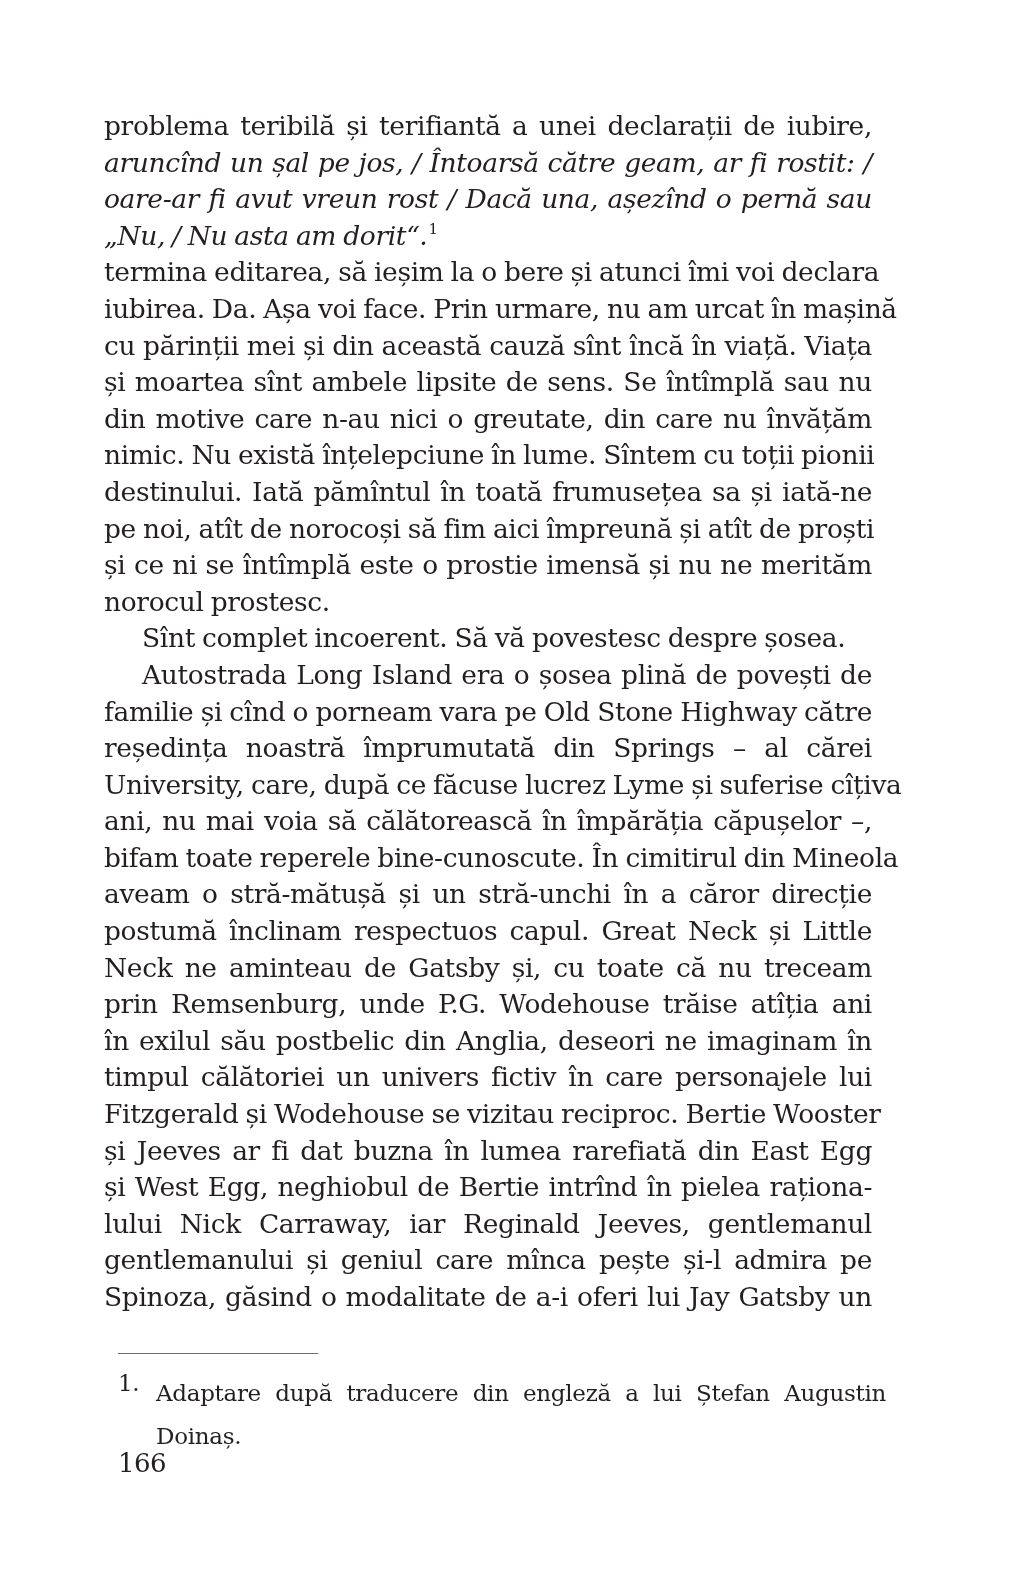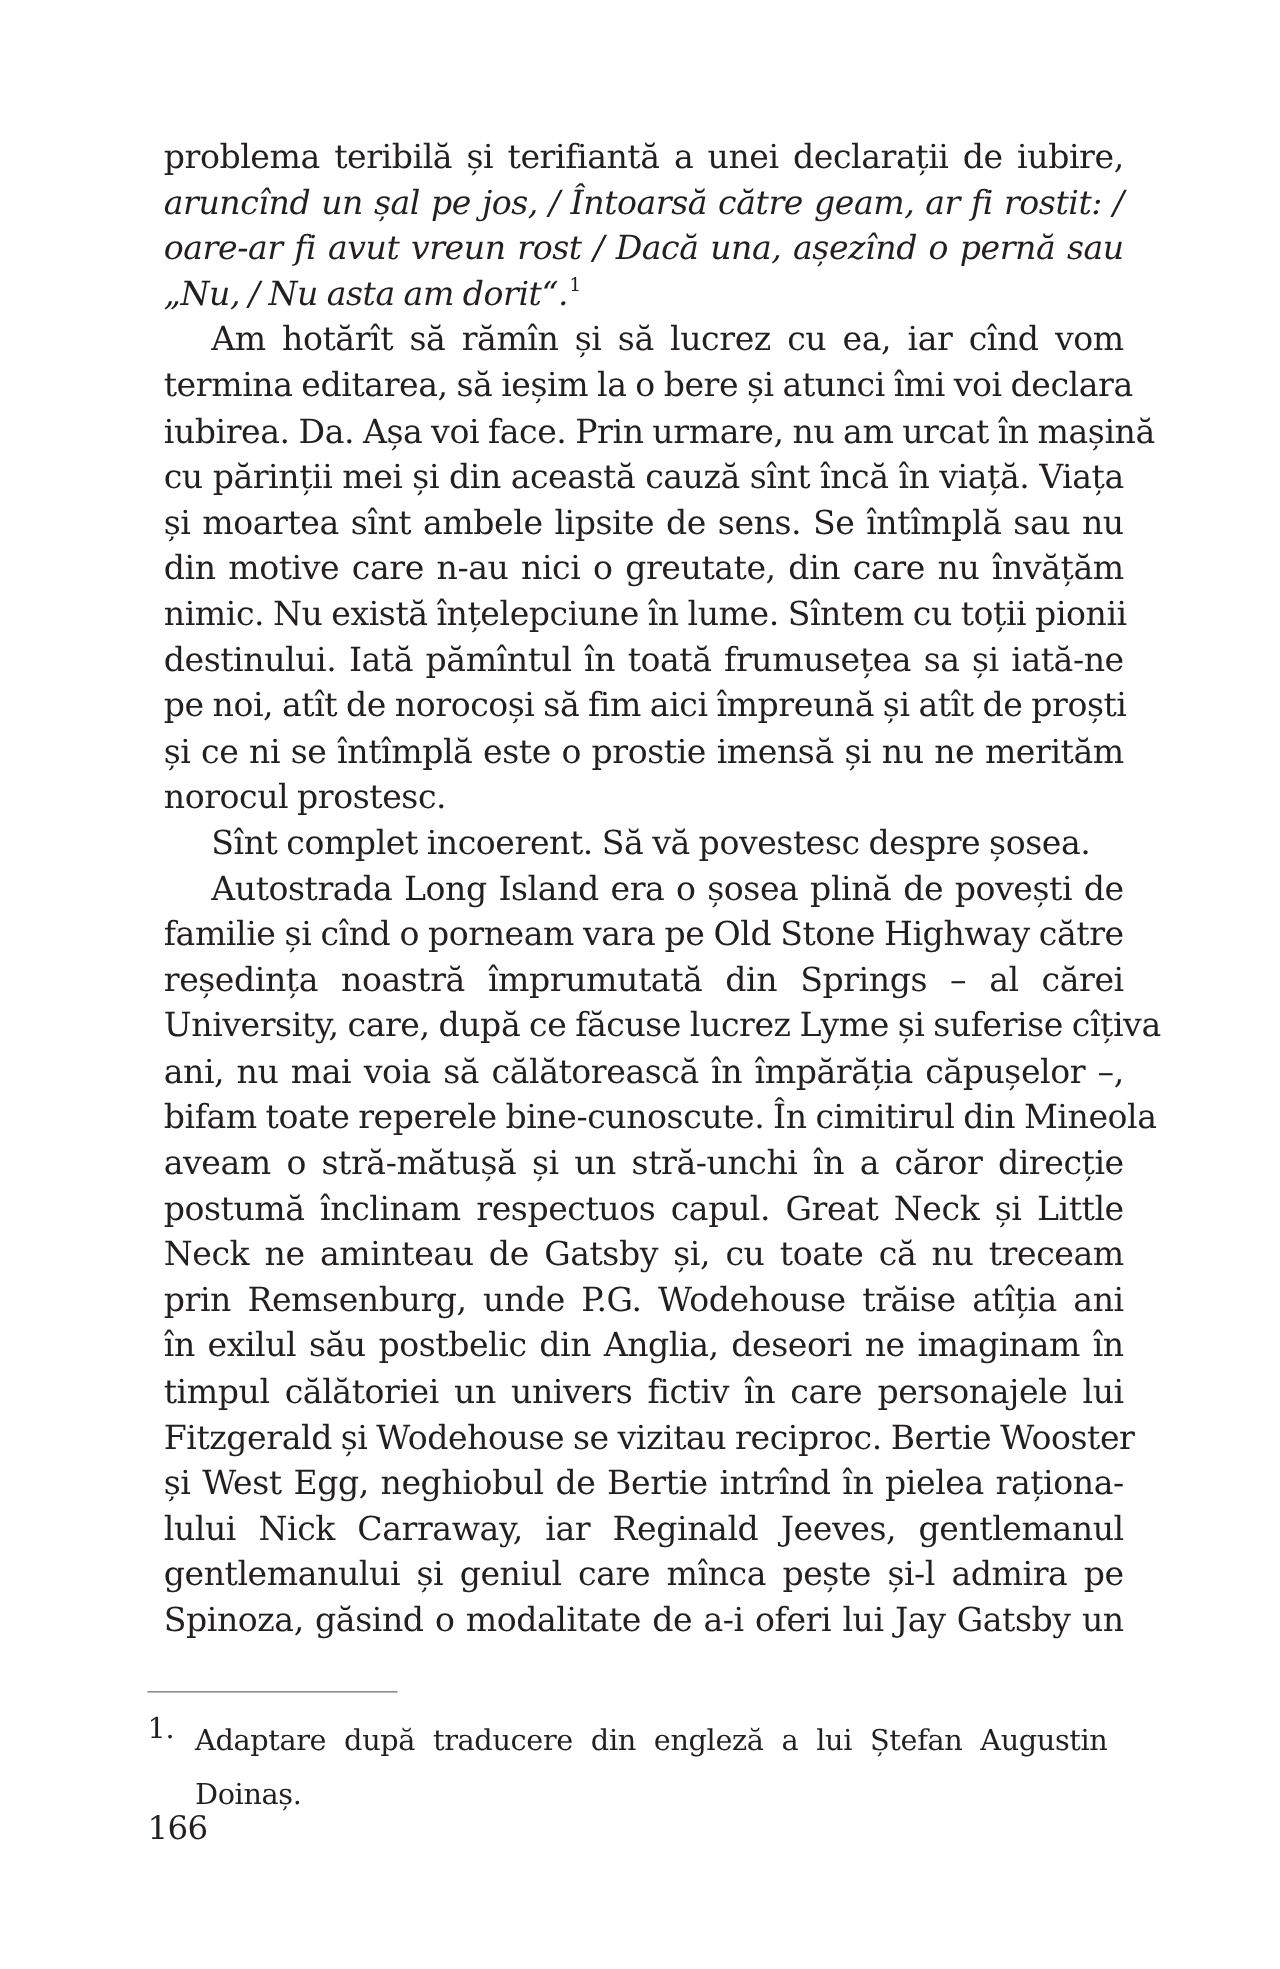--- a/index.html
+++ b/index.html
@@ -10,21 +10,21 @@
   body {
     width: 1024px;
     height: 1575px;
     position: relative;
     overflow: hidden;
     color: #231f20;
     font-family: "DejaVu Serif", "Liberation Serif", serif;
   }
   .page {
     position: absolute;
-    left: 131px;
+    left: 104px;
     top: 108px;
     width: 768px;
   }
   .line {
     height: 36.6px;
     line-height: 36.6px;
     font-size: 26.5px;
     white-space: nowrap;
     text-align: justify;
     text-align-last: justify;
@@ -92,21 +92,20 @@
   }
 </style>
 </head>
 <body>
 
 <div class="page">
   <div class="line">problema teribilă și terifiantă a unei declarații de iubire,</div>
   <div class="line italic">aruncînd un șal pe jos, / Întoarsă către geam, ar fi rostit: /</div>
   <div class="line italic">oare-ar fi avut vreun rost / Dacă una, așezînd o pernă sau</div>
   <div class="line italic last"><span>„Nu, / Nu asta am dorit“.</span><sup class="fnref">1</sup></div>
-  <div class="line indent">Am hotărît să rămîn și să lucrez cu ea, iar cînd vom</div>
   <div class="line">termina editarea, să ieșim la o bere și atunci îmi voi declara</div>
   <div class="line">iubirea. Da. Așa voi face. Prin urmare, nu am urcat în mașină</div>
   <div class="line">cu părinții mei și din această cauză sînt încă în viață. Viața</div>
   <div class="line">și moartea sînt ambele lipsite de sens. Se întîmplă sau nu</div>
   <div class="line">din motive care n-au nici o greutate, din care nu învățăm</div>
   <div class="line">nimic. Nu există înțelepciune în lume. Sîntem cu toții pionii</div>
   <div class="line">destinului. Iată pămîntul în toată frumusețea sa și iată-ne</div>
   <div class="line">pe noi, atît de norocoși să fim aici împreună și atît de proști</div>
   <div class="line">și ce ni se întîmplă este o prostie imensă și nu ne merităm</div>
   <div class="line last">norocul prostesc.</div>
@@ -117,20 +116,21 @@
   <div class="line">University, care, după ce făcuse lucrez Lyme și suferise cîțiva</div>
   <div class="line">ani, nu mai voia să călătorească în împărăția căpușelor –,</div>
   <div class="line">bifam toate reperele bine-cunoscute. În cimitirul din Mineola</div>
   <div class="line">aveam o stră-mătușă și un stră-unchi în a căror direcție</div>
   <div class="line">postumă înclinam respectuos capul. Great Neck și Little</div>
   <div class="line">Neck ne aminteau de Gatsby și, cu toate că nu treceam</div>
   <div class="line">prin Remsenburg, unde P.G. Wodehouse trăise atîția ani</div>
   <div class="line">în exilul său postbelic din Anglia, deseori ne imaginam în</div>
   <div class="line">timpul călătoriei un univers fictiv în care personajele lui</div>
   <div class="line">Fitzgerald și Wodehouse se vizitau reciproc. Bertie Wooster</div>
+  <div class="line">și Jeeves ar fi dat buzna în lumea rarefiată din East Egg</div>
   <div class="line">și West Egg, neghiobul de Bertie intrînd în pielea raționa-</div>
   <div class="line">lului Nick Carraway, iar Reginald Jeeves, gentlemanul</div>
   <div class="line">gentlemanului și geniul care mînca pește și-l admira pe</div>
   <div class="line">Spinoza, găsind o modalitate de a-i oferi lui Jay Gatsby un</div>
 </div>
 
 <div class="footnote-rule"></div>
 
 <div class="footnote">
   <div class="fn-row">

